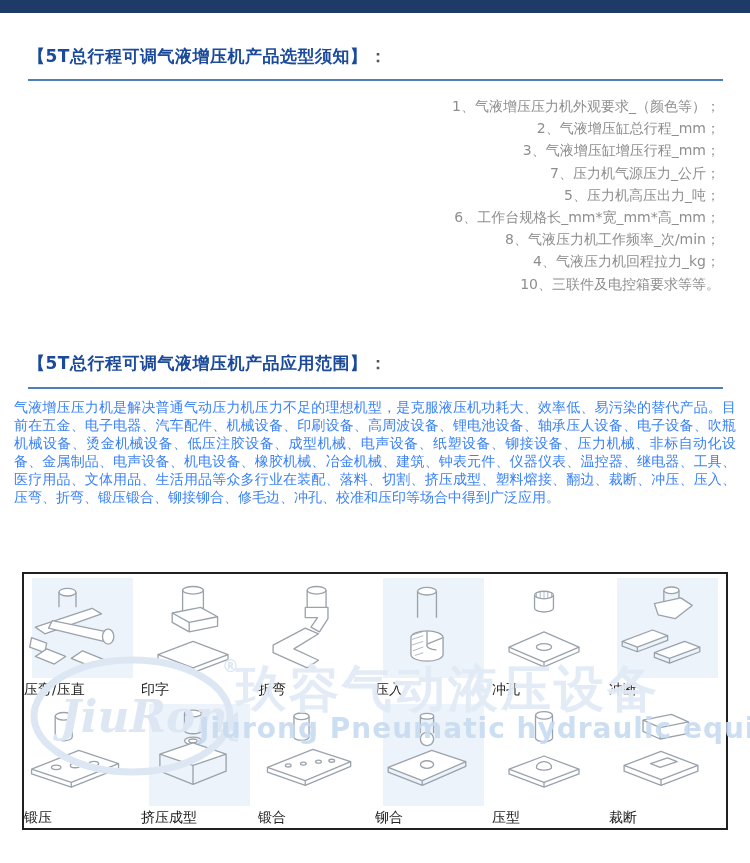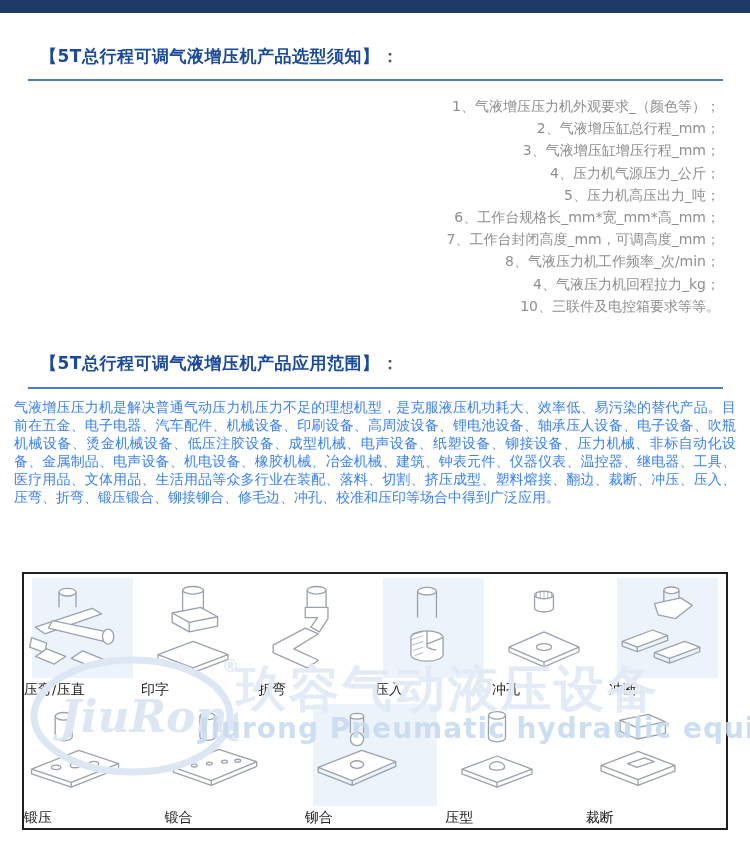--- a/index.html
+++ b/index.html
@@ -1,20 +1,20 @@
 <!DOCTYPE html>
 <html><head>
 <meta charset="utf-8">
 <style>
   html,body{margin:0;padding:0;background:#fff;}
   .page{position:relative;width:750px;height:863px;background:#ffffff;overflow:hidden;
         font-family:"DejaVu Sans","Liberation Sans",sans-serif;}
   .topbar{position:absolute;left:0;top:0;width:750px;height:13px;background:#1e3a66;}
   .sec-title{position:absolute;left:28px;font-size:17px;font-weight:bold;color:#1b4a9b;
-             letter-spacing:0.5px;white-space:nowrap;margin-left:12px;}
+             letter-spacing:0.5px;white-space:nowrap;}
   .sec-title .colon{color:#555;font-weight:bold;margin-left:2px;}
   .rule{position:absolute;left:28px;width:695px;height:2px;background:#4e7fb5;}
   .notice-list{position:absolute;left:20px;top:95px;width:700px;text-align:right;}
   .notice-list .li{font-size:14px;color:#8e8e8e;line-height:22.2px;white-space:nowrap;}
   .para{position:absolute;left:14px;top:398px;width:722px;font-size:14px;color:#3b82f6;
         line-height:18px;text-align:justify;}
   .gallery{position:absolute;left:22px;top:572px;width:702px;height:254px;
            border:2px solid #1f1f1f;background:#fff;}
   .g-row{display:flex;width:100%;}
   .g-row1{height:126px;}
@@ -45,24 +45,23 @@
 
   <div class="sec-title" style="top:45px;">
     <span>【5T总行程可调气液增压机产品选型须知】</span><span class="colon">：</span>
   </div>
   <div class="rule" style="top:79px;"></div>
 
   <div class="notice-list">
     <div class="li">1、气液增压压力机外观要求_（颜色等）；</div>
     <div class="li">2、气液增压缸总行程_mm；</div>
     <div class="li">3、气液增压缸增压行程_mm；</div>
-    <div class="li">4、压力机气源压力_公斤；</div>
+    <div class="li">7、压力机气源压力_公斤；</div>
     <div class="li">5、压力机高压出力_吨；</div>
     <div class="li">6、工作台规格长_mm*宽_mm*高_mm；</div>
-    <div class="li">7、工作台封闭高度_mm，可调高度_mm；</div>
     <div class="li">8、气液压力机工作频率_次/min；</div>
     <div class="li">4、气液压力机回程拉力_kg；</div>
     <div class="li">10、三联件及电控箱要求等等。</div>
   </div>
 
   <div class="sec-title" style="top:352px;">
     <span>【5T总行程可调气液增压机产品应用范围】</span><span class="colon">：</span>
   </div>
   <div class="rule" style="top:387px;"></div>
 
@@ -155,20 +154,32 @@
           <path class="ill" d="M33 10 v22 a9 4 0 0 0 18 0 V10"></path>
           <path class="ill-f" d="M8 66 L58 46 L100 60 L50 80 Z"></path>
           <ellipse class="ill" cx="34" cy="64" rx="5" ry="2.4"></ellipse>
           <ellipse class="ill" cx="54" cy="62" rx="5" ry="2.4"></ellipse>
           <ellipse class="ill" cx="74" cy="60" rx="5" ry="2.4"></ellipse>
           <path class="ill" d="M8 66 v5 L50 85 V80 M100 60 v5 L50 85"></path>
         </svg>
         <div class="g-label">锻压</div>
       </div>
 
+      <div class="g-cell">
+        <div class="tint"></div>
+        <svg width="104" height="104" viewBox="0 0 110 104">
+          <ellipse class="ill-f" cx="55" cy="7" rx="9" ry="3.5"></ellipse>
+          <path class="ill" d="M46 7 v18 a9 3.5 0 0 0 18 0 V7"></path>
+          <ellipse class="ill-f" cx="55" cy="36" rx="9" ry="4"></ellipse>
+          <ellipse class="ill" cx="55" cy="36" rx="4.5" ry="2"></ellipse>
+          <path class="ill-f" d="M20 50 L55 38 L90 50 L55 62 Z"></path>
+          <path class="ill" d="M20 50 v18 L55 82 V62 M90 50 v18 L55 82"></path>
+        </svg>
+        <div class="g-label">挤压成型</div>
+      </div>
 
       <div class="g-cell">
         <svg width="104" height="104" viewBox="0 0 110 104">
           <ellipse class="ill-f" cx="46" cy="10" rx="8" ry="3.5"></ellipse>
           <path class="ill" d="M38 10 v22 a8 3.5 0 0 0 16 0 V10"></path>
           <path class="ill-f" d="M10 64 L58 45 L98 58 L50 78 Z"></path>
           <ellipse class="ill" cx="32" cy="62" rx="3" ry="1.6"></ellipse>
           <ellipse class="ill" cx="48" cy="60" rx="3" ry="1.6"></ellipse>
           <ellipse class="ill" cx="64" cy="58" rx="3" ry="1.6"></ellipse>
           <ellipse class="ill" cx="78" cy="57" rx="3" ry="1.6"></ellipse>

